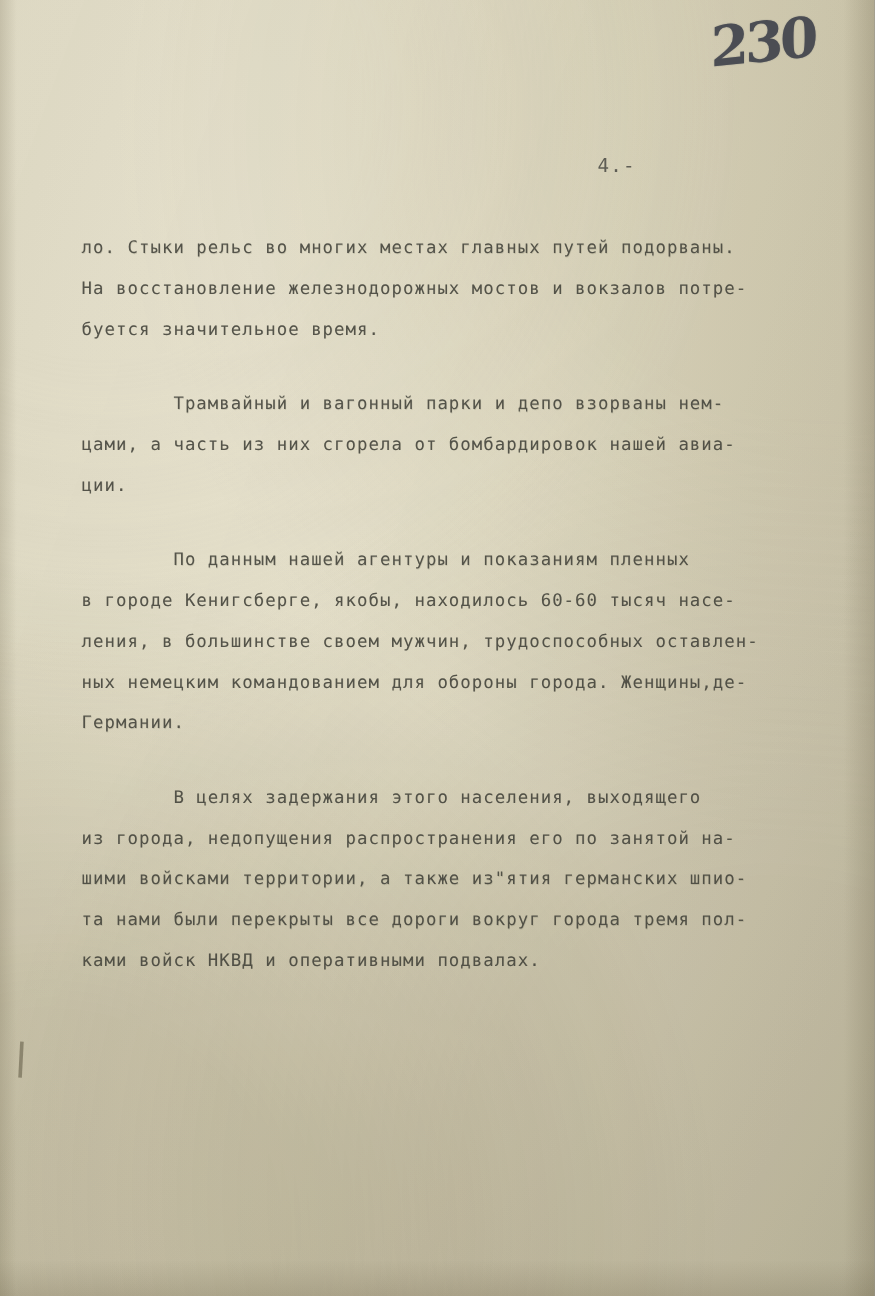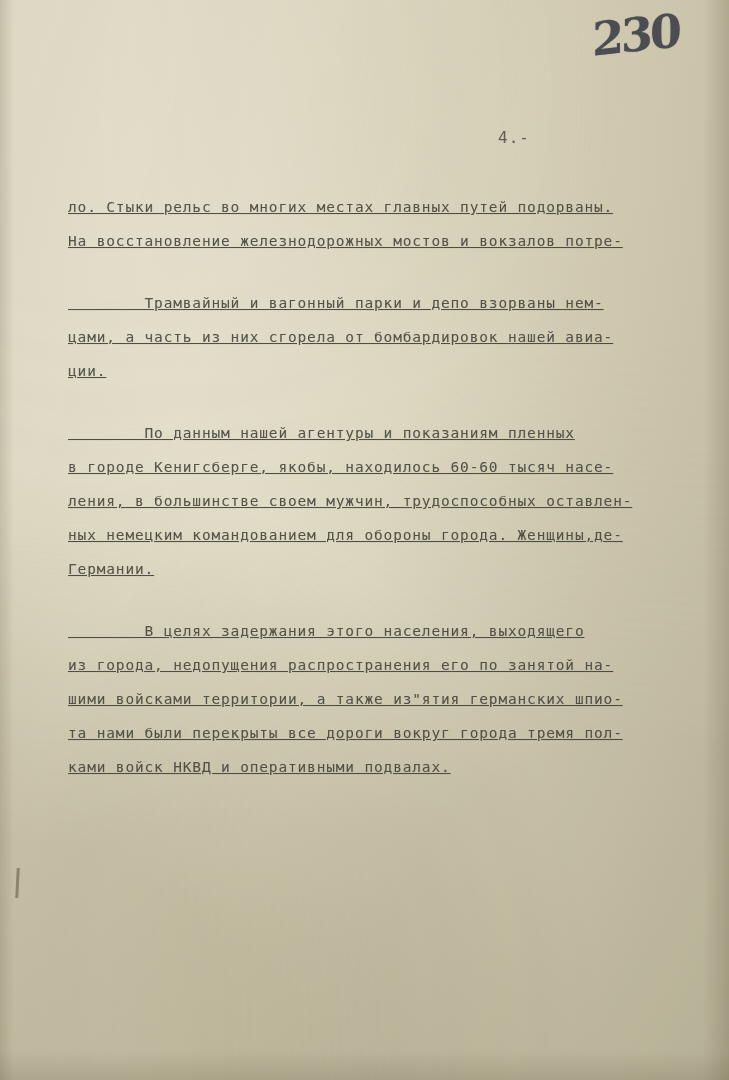--- a/index.html
+++ b/index.html
@@ -68,21 +68,20 @@
 
   .body-text {
     position: absolute;
     top: 190px;
     left: 68px;
     width: 600px;
   }
 
   .para {
     margin: 0 0 28px 0;
-    text-decoration: underline;
   }
 
   .line {
     font-size: 14.4px;
     line-height: 34px;
     letter-spacing: 0.9px;
     white-space: pre;
     color: #414139;
     opacity: 0.88;
     text-shadow: 0.4px 0.4px 0 rgba(80,75,55,0.18);
@@ -126,20 +125,21 @@
 
   <div class="page-number">4.-</div>
 
   <div class="margin-mark"></div>
 
   <div class="body-text">
 
     <div class="para">
       <div class="line">ло. Стыки рельс во многих местах главных путей подорваны.</div>
       <div class="line">На восстановление железнодорожных мостов и вокзалов потре-</div>
+      <div class="line">буется значительное время.</div>
     </div>
 
     <div class="para">
       <div class="line indent">        Трамвайный и вагонный парки и депо взорваны нем-</div>
       <div class="line">цами, а часть из них сгорела от бомбардировок нашей авиа-</div>
       <div class="line">ции.</div>
     </div>
 
     <div class="para">
       <div class="line indent">        По данным нашей агентуры и показаниям пленных</div>

